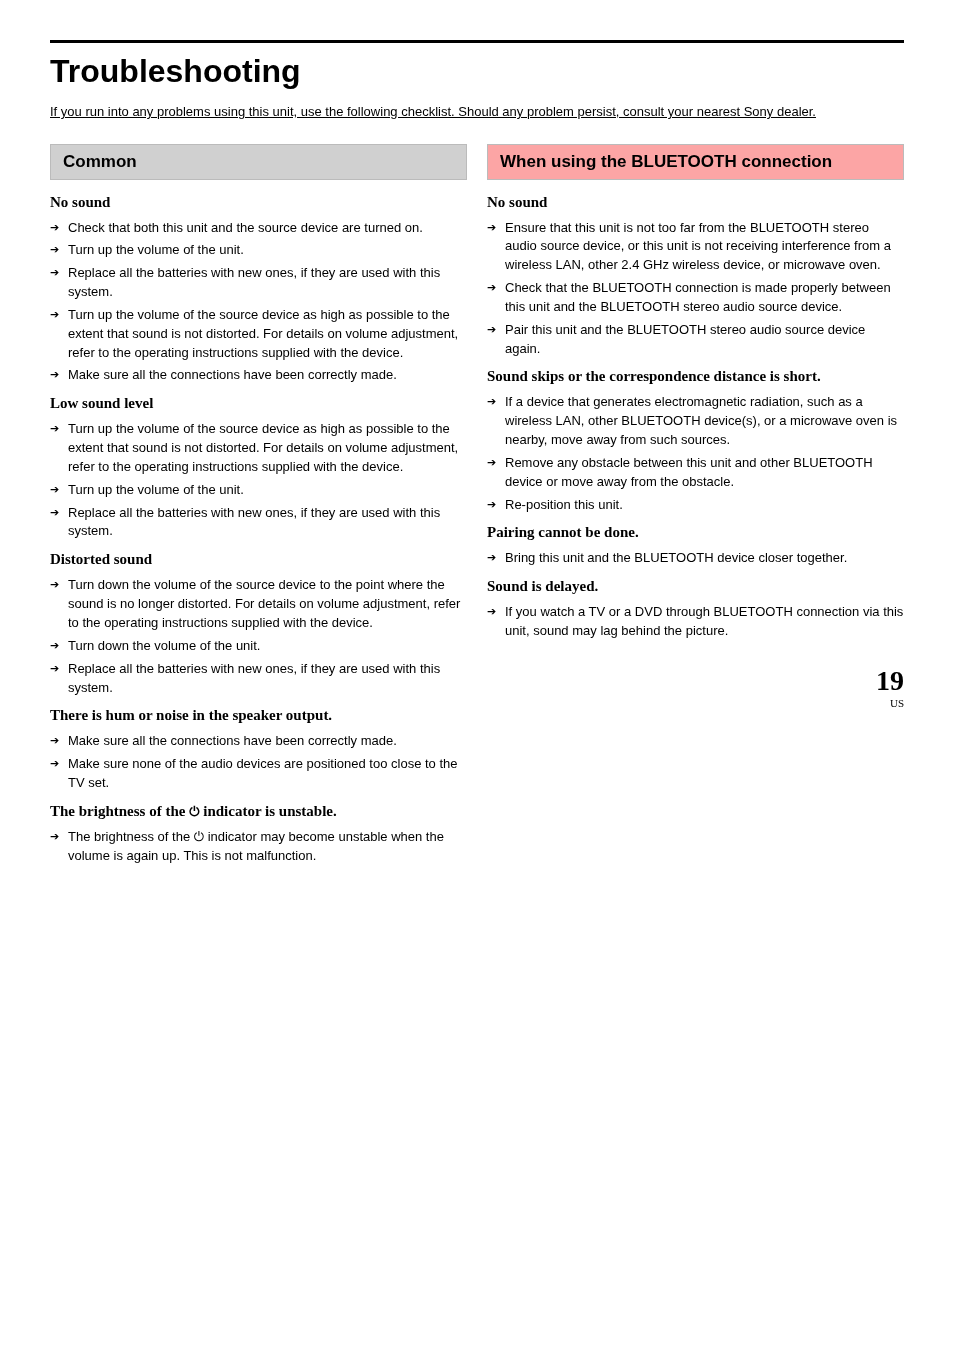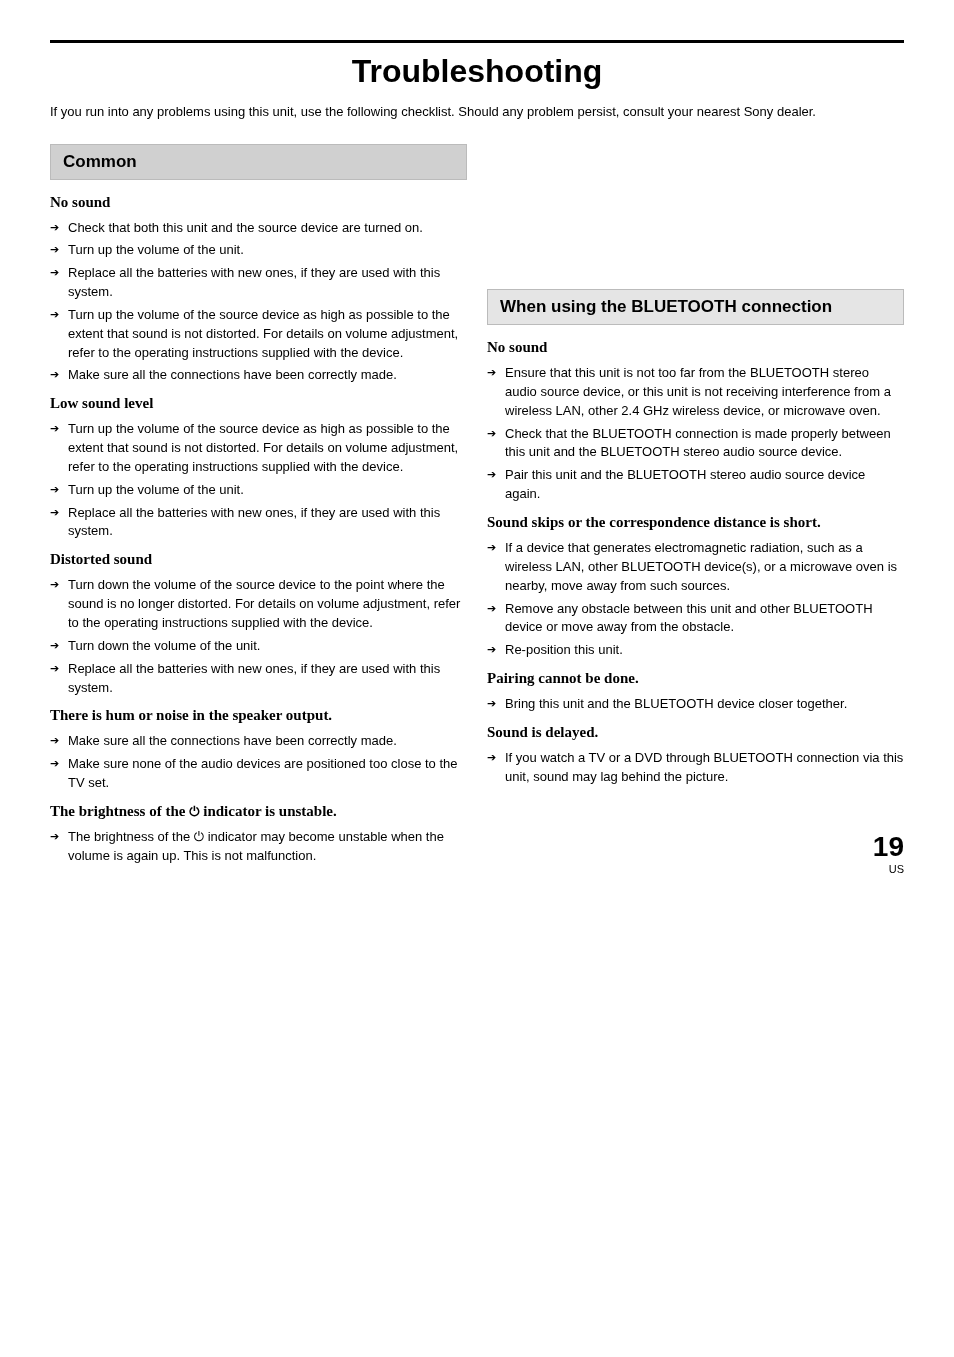--- a/index.html
+++ b/index.html
@@ -11,48 +11,48 @@
       width: 954px;
       min-height: 1357px;
       padding: 40px 50px 40px 50px;
     }
     h1.page-title {
       font-size: 32px;
       font-weight: bold;
       border-top: 3px solid #000;
       padding-top: 10px;
       margin-bottom: 12px;
-      text-align: center;
     }
     .intro-text {
       font-size: 13px;
       margin-bottom: 22px;
       line-height: 1.5;
+      text-decoration: underline;
     }
     .two-col {
       display: flex;
       gap: 20px;
-      align-items: flex-end;
+      align-items: flex-start;
     }
     .col-left {
       flex: 1;
     }
     .col-right {
       flex: 1;
     }
     .section-header {
       background: #d0d0d0;
       font-size: 17px;
       font-weight: bold;
       padding: 7px 12px;
       margin-bottom: 14px;
       border: 1px solid #bbb;
     }
     .section-header-bt {
-      background: #e5e5e5;
+      background: #fca5a5;
       font-size: 17px;
       font-weight: bold;
       padding: 7px 12px;
       margin-bottom: 14px;
       border: 1px solid #bbb;
     }
     .subsection-title {
       font-size: 15px;
       font-weight: bold;
       margin-bottom: 8px;
@@ -77,22 +77,23 @@
     ul.bullet-list li::before {
       content: '➔';
       position: absolute;
       left: 0;
       top: 0;
       font-size: 11px;
       line-height: 1.6;
     }
     .page-number-area {
       text-align: right;
-      margin-top: 46px;
-      font-size: 13px;
+      margin-top: 26px;
+      font-size: 13px;
+      font-family: Liberation Serif, serif;
     }
     .page-number-area .num {
       font-size: 28px;
       font-weight: bold;
       display: block;
       line-height: 1;
     }
     .page-number-area .country {
       font-size: 11px;
     }

